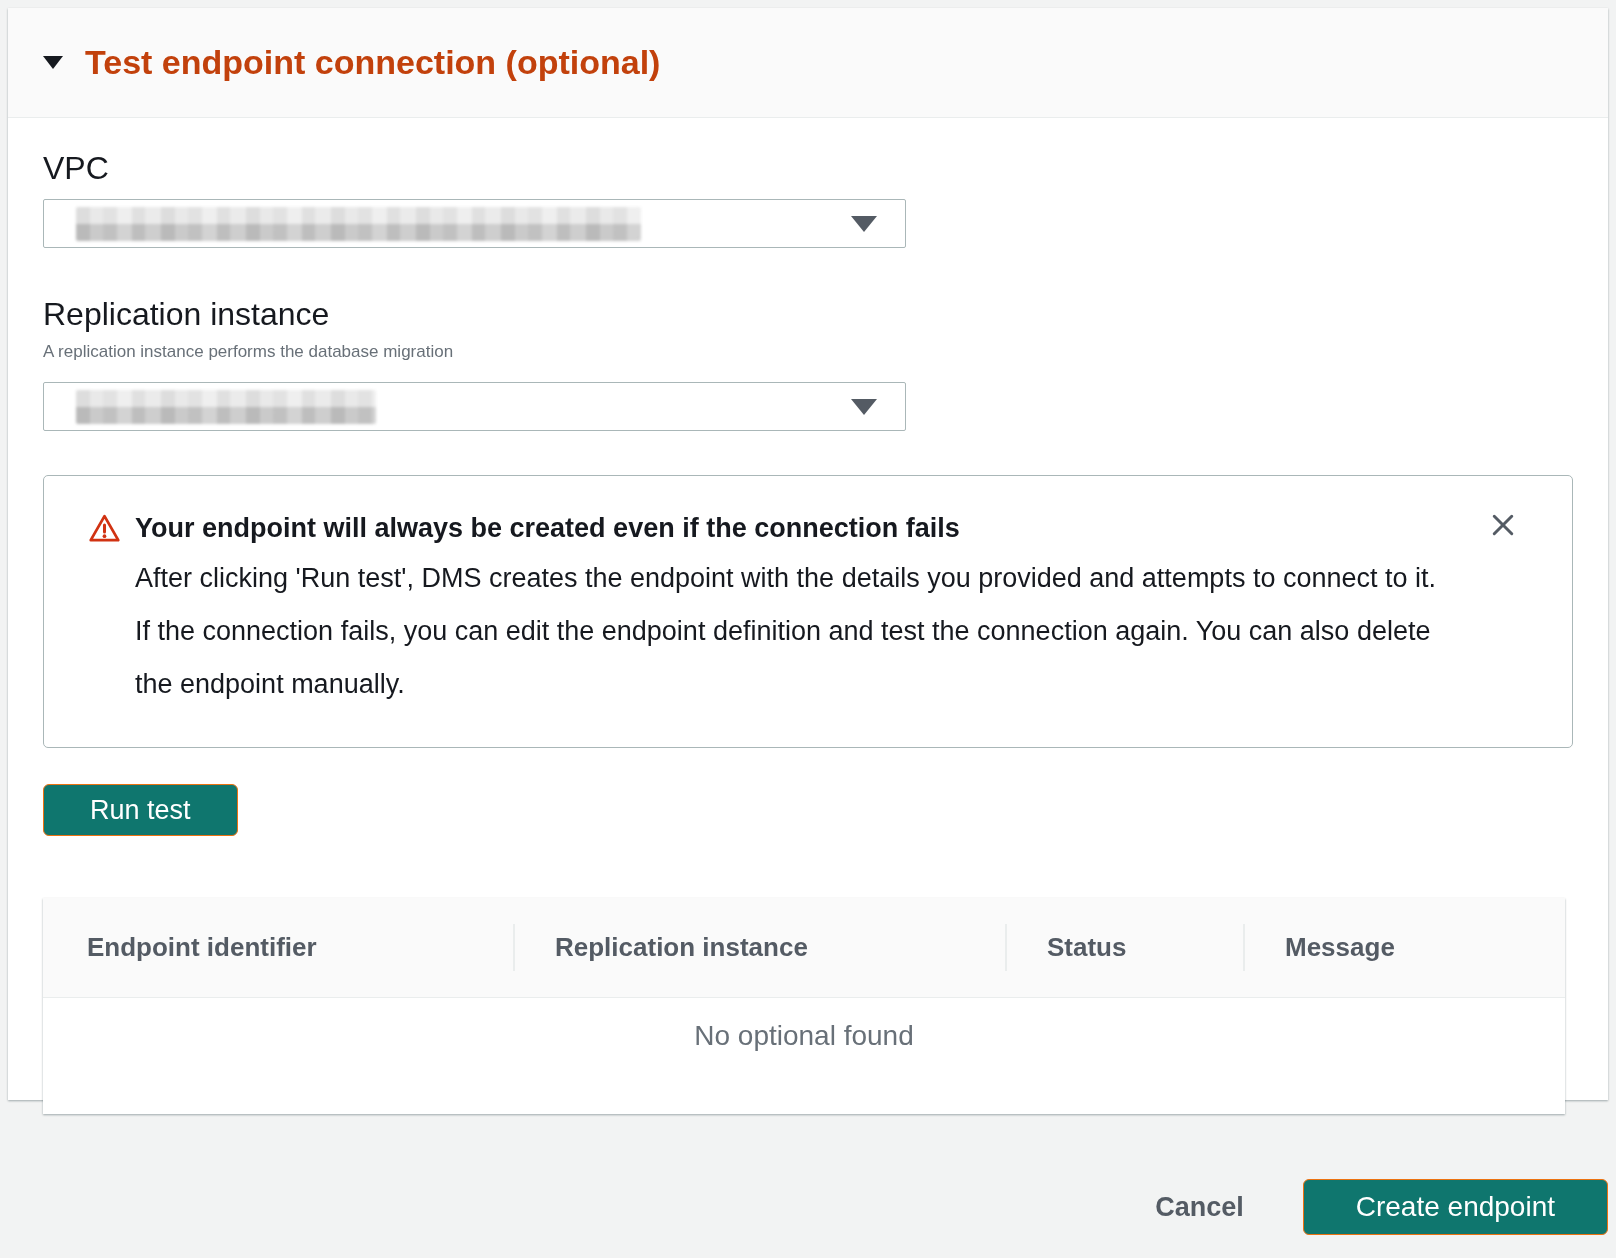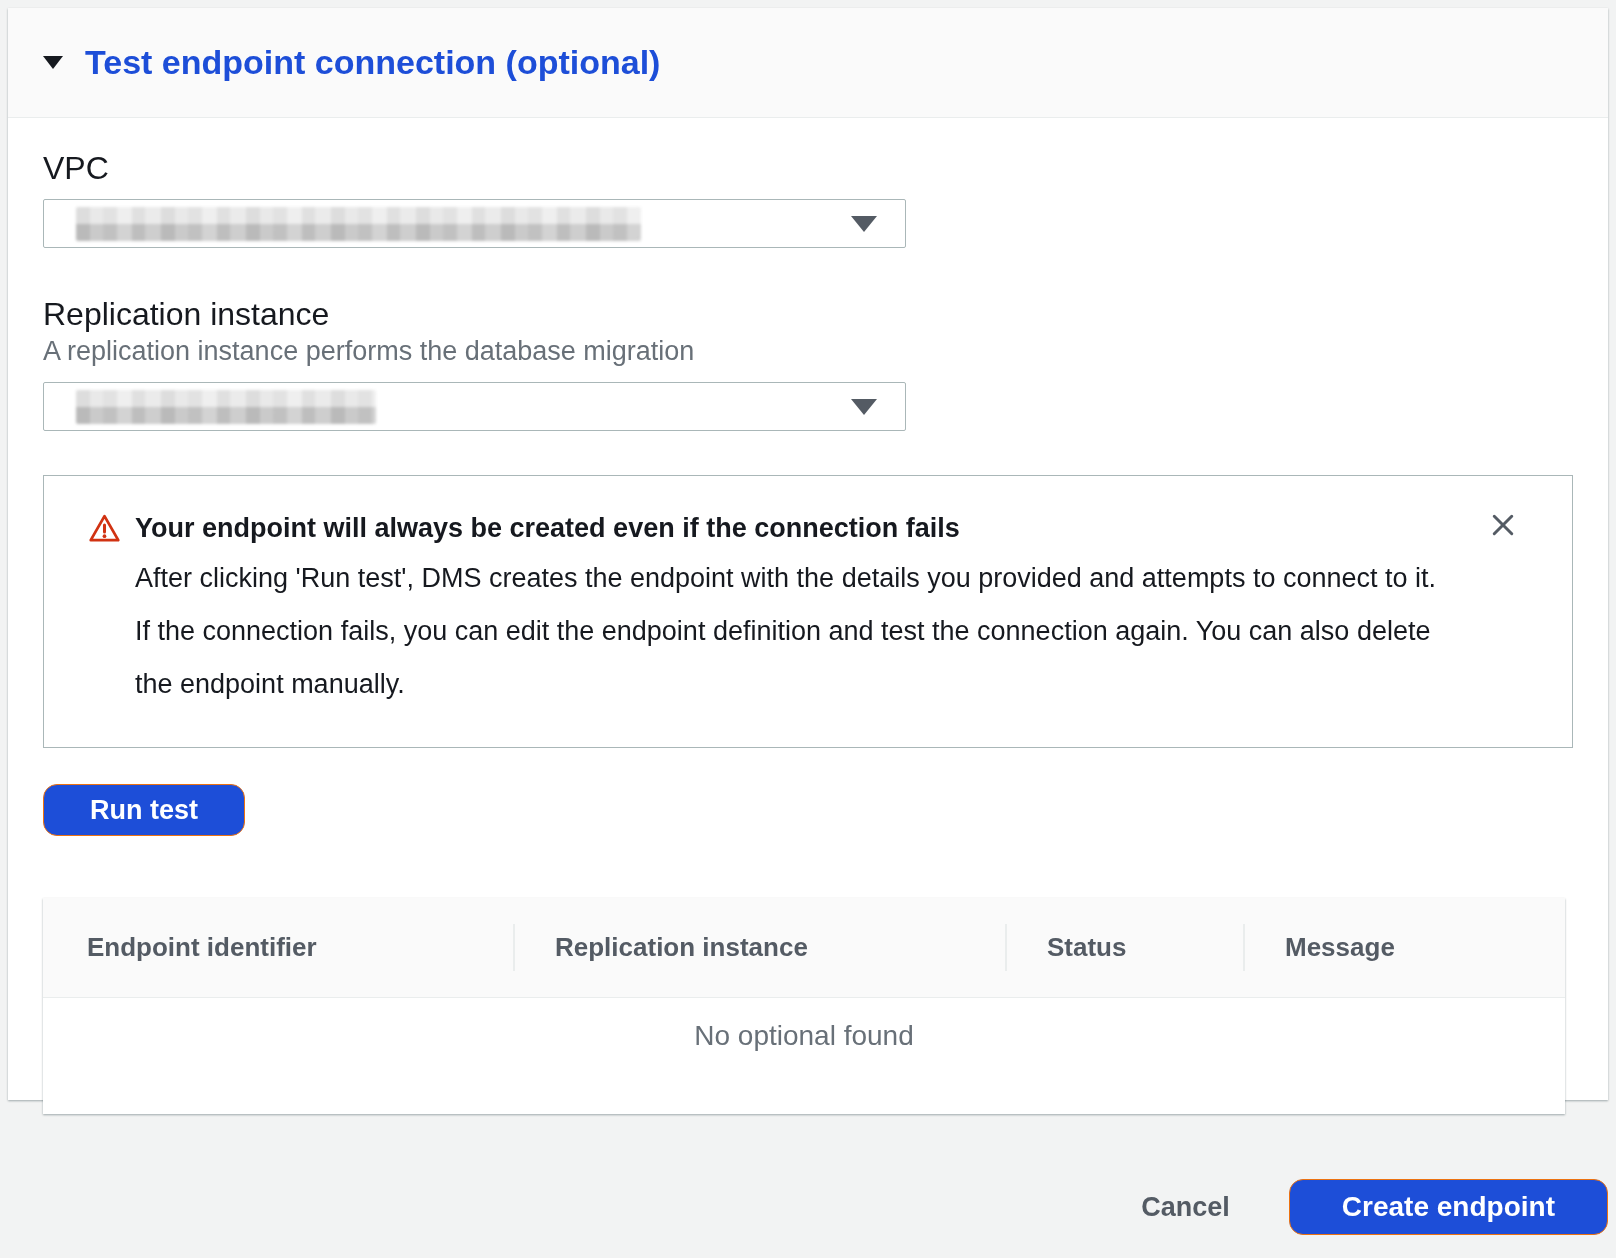--- a/index.html
+++ b/index.html
@@ -26,27 +26,27 @@
     padding: 0 35px;
     cursor: pointer;
   }
   .caret-down {
     width: 0; height: 0;
     border-left: 10px solid transparent;
     border-right: 10px solid transparent;
     border-top: 13px solid #16191f;
     margin-right: 22px;
   }
-  .card-title { font-size: 34px; font-weight: bold; color: #1d4ed8; }
+  .card-title { font-size: 34px; font-weight: bold; color: #c2410c; }
 
   .card-body { padding: 34px 35px 0 35px; }
 
   
   .field-label { font-size: 32px; color: #16191f; line-height: 33px; }
-  .field-desc  { font-size: 27px; color: #687078; line-height: 33px; margin-top: 4px; }
+  .field-desc  { font-size: 17px; color: #687078; line-height: 33px; margin-top: 4px; }
 
   .select-box {
     width: 863px; height: 49px;
     margin-top: 14px;
     background: #fff;
     border: 1px solid #aab7b8;
     border-radius: 2px;
     display: flex; align-items: center; justify-content: space-between;
     padding: 0 28px 0 32px;
     cursor: pointer;
@@ -70,44 +70,44 @@
   .redacted.ri  { width: 300px; }
 
   .group-2 { margin-top: 50px; }
 
   
   .alert {
     position: relative;
     margin-top: 44px;
     width: 1530px;
     border: 1px solid #aab7b8;
-    border-radius: 0;
+    border-radius: 5px;
     background: #fff;
     padding: 34px 120px 36px 44px;
     display: flex;
     gap: 14px;
   }
   .warning-icon { width: 33px; height: 33px; flex: none; margin-top: 2px; }
   .alert-title { font-size: 27px; font-weight: bold; color: #16191f; line-height: 37px; }
   .alert-body  { font-size: 27px; color: #16191f; line-height: 53px; margin-top: 5px; max-width: 1305px; }
   .alert-close {
     position: absolute; top: 32px; right: 52px;
     width: 34px; height: 34px;
     background: none; border: none; cursor: pointer;
     display: flex; align-items: center; justify-content: center;
   }
 
   
   .btn-primary {
     display: inline-flex; align-items: center; justify-content: center;
-    background: #1d4ed8;
+    background: #0f766e;
     border: 1px solid #ec7211;
-    border-radius: 14px;
+    border-radius: 6px;
     color: #fff;
-    font-weight: bold;
+    font-weight: normal;
     font-family: inherit;
     cursor: pointer;
   }
   .run-test-btn { margin-top: 36px; height: 52px; padding: 0 46px; font-size: 27px; }
 
   
   .results-table {
     margin-top: 62px;
     width: 1522px;
     background: #fff;

